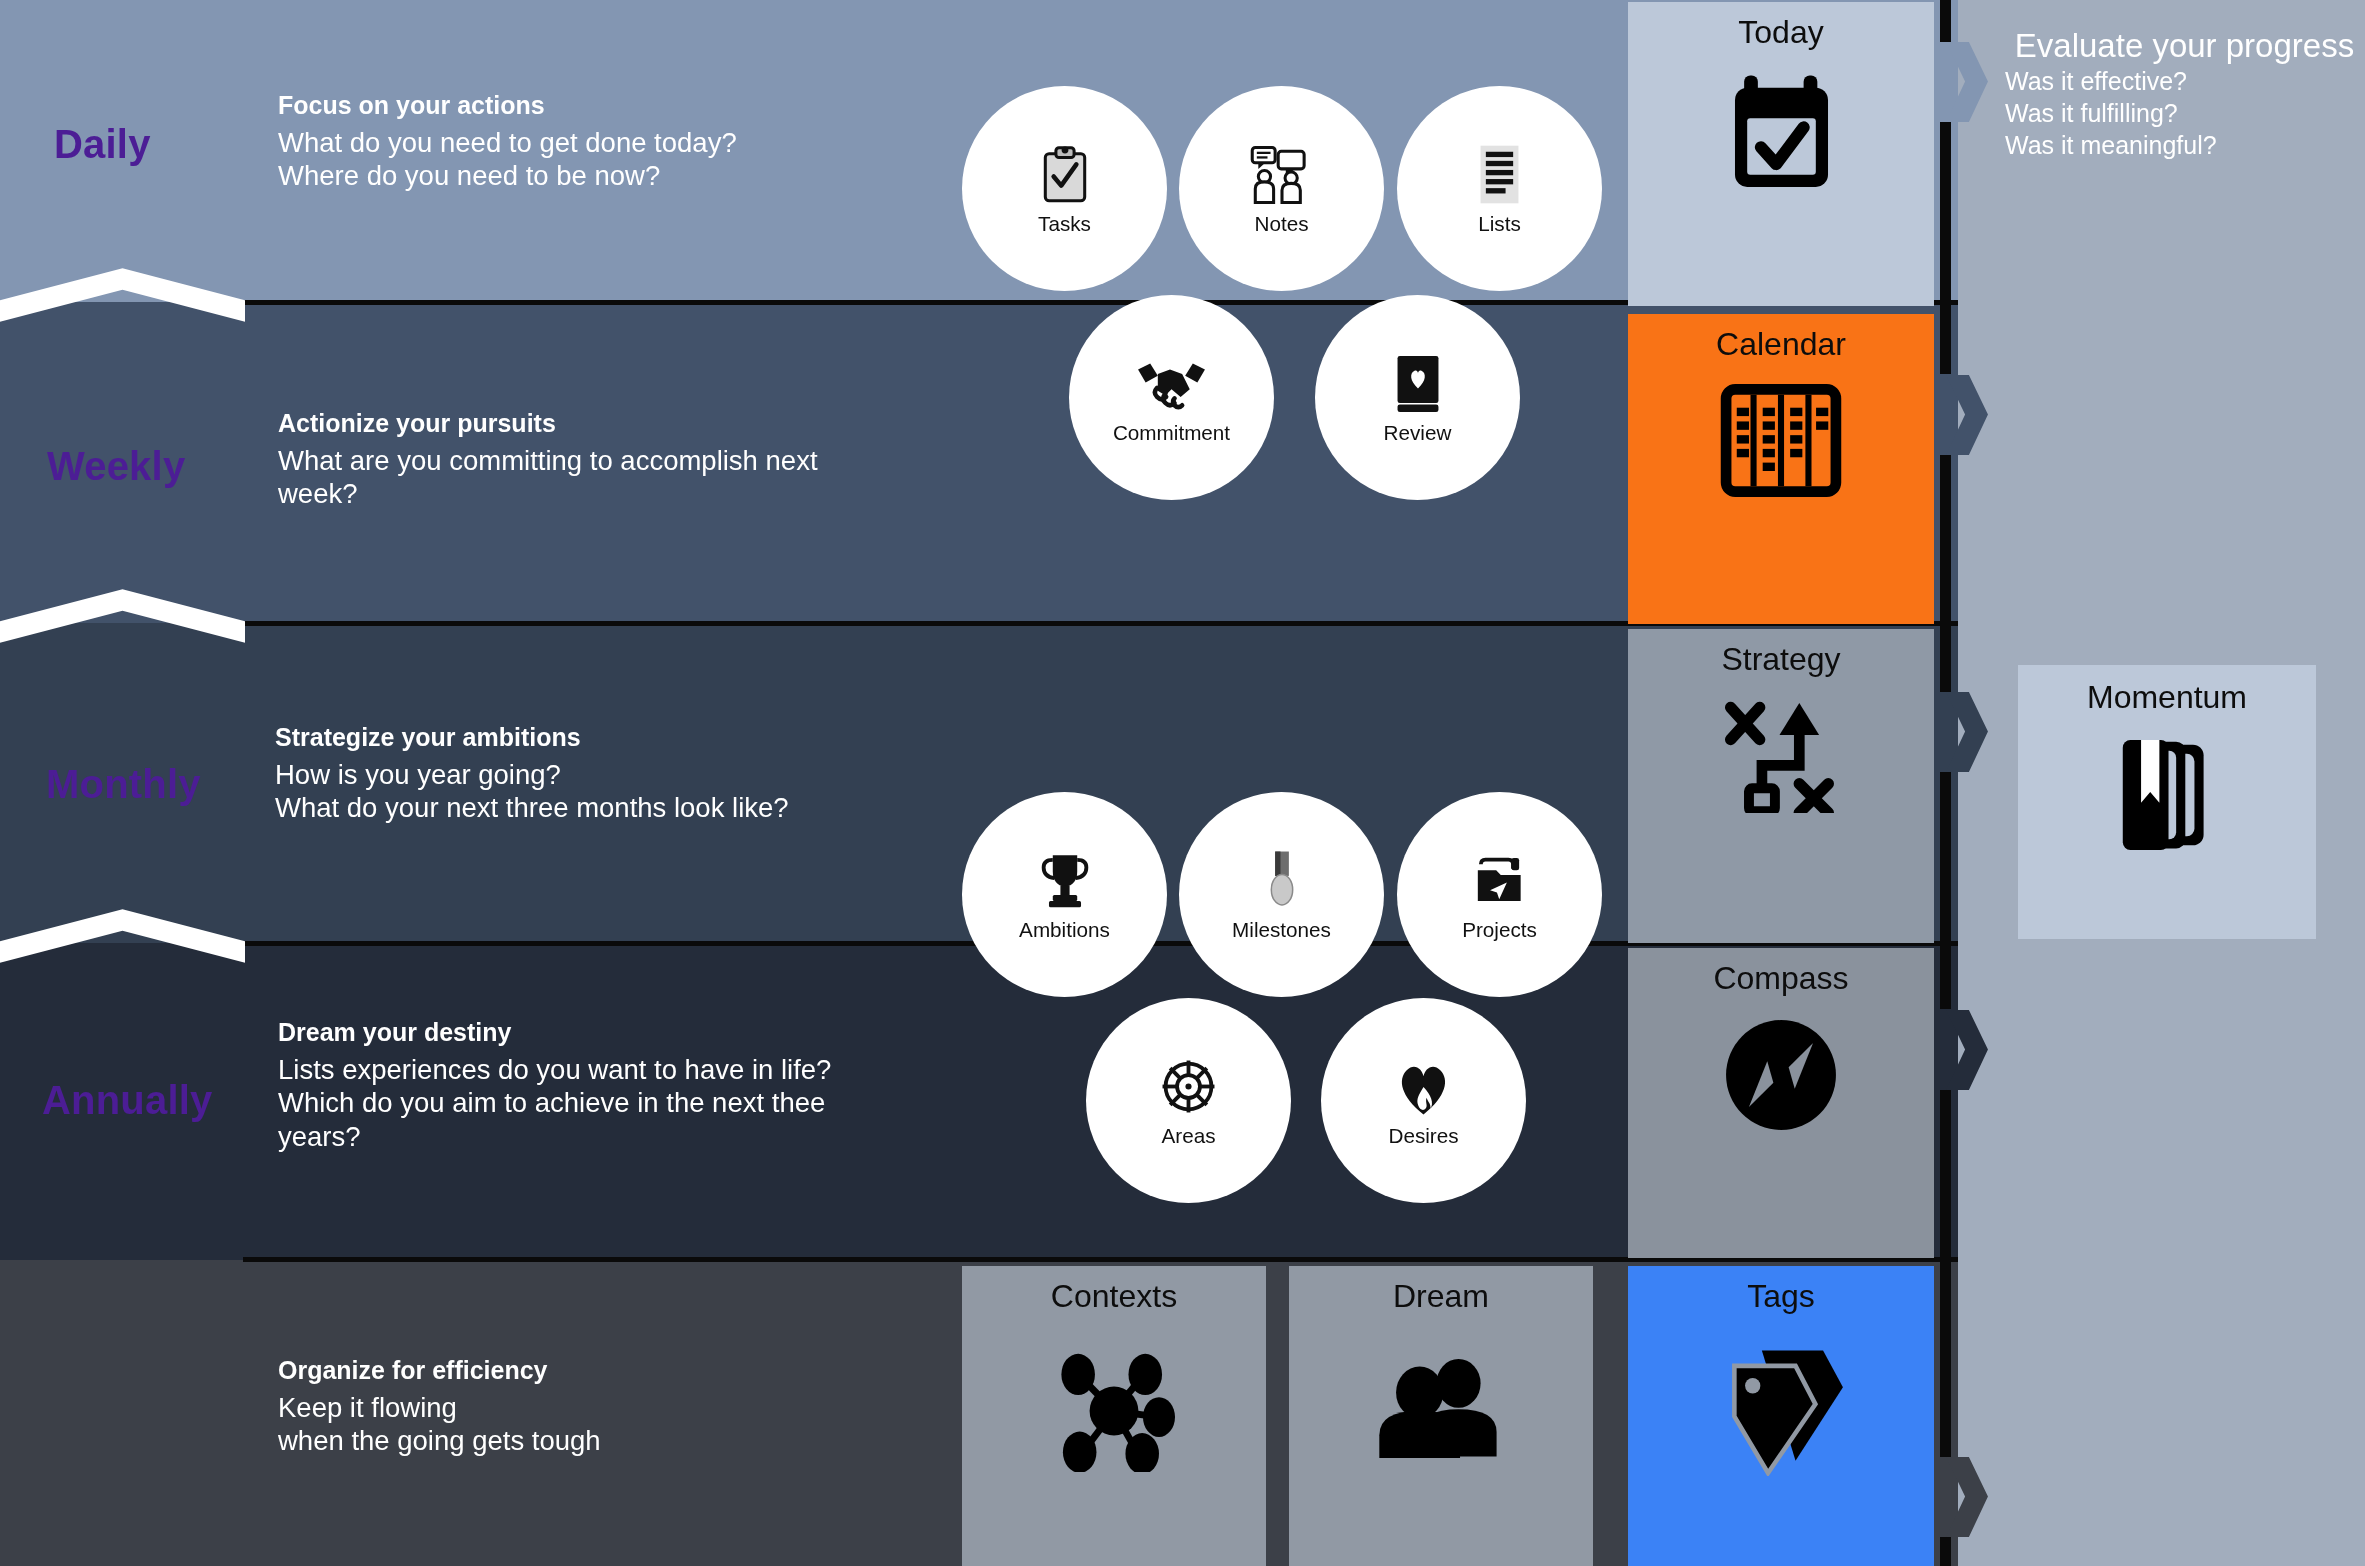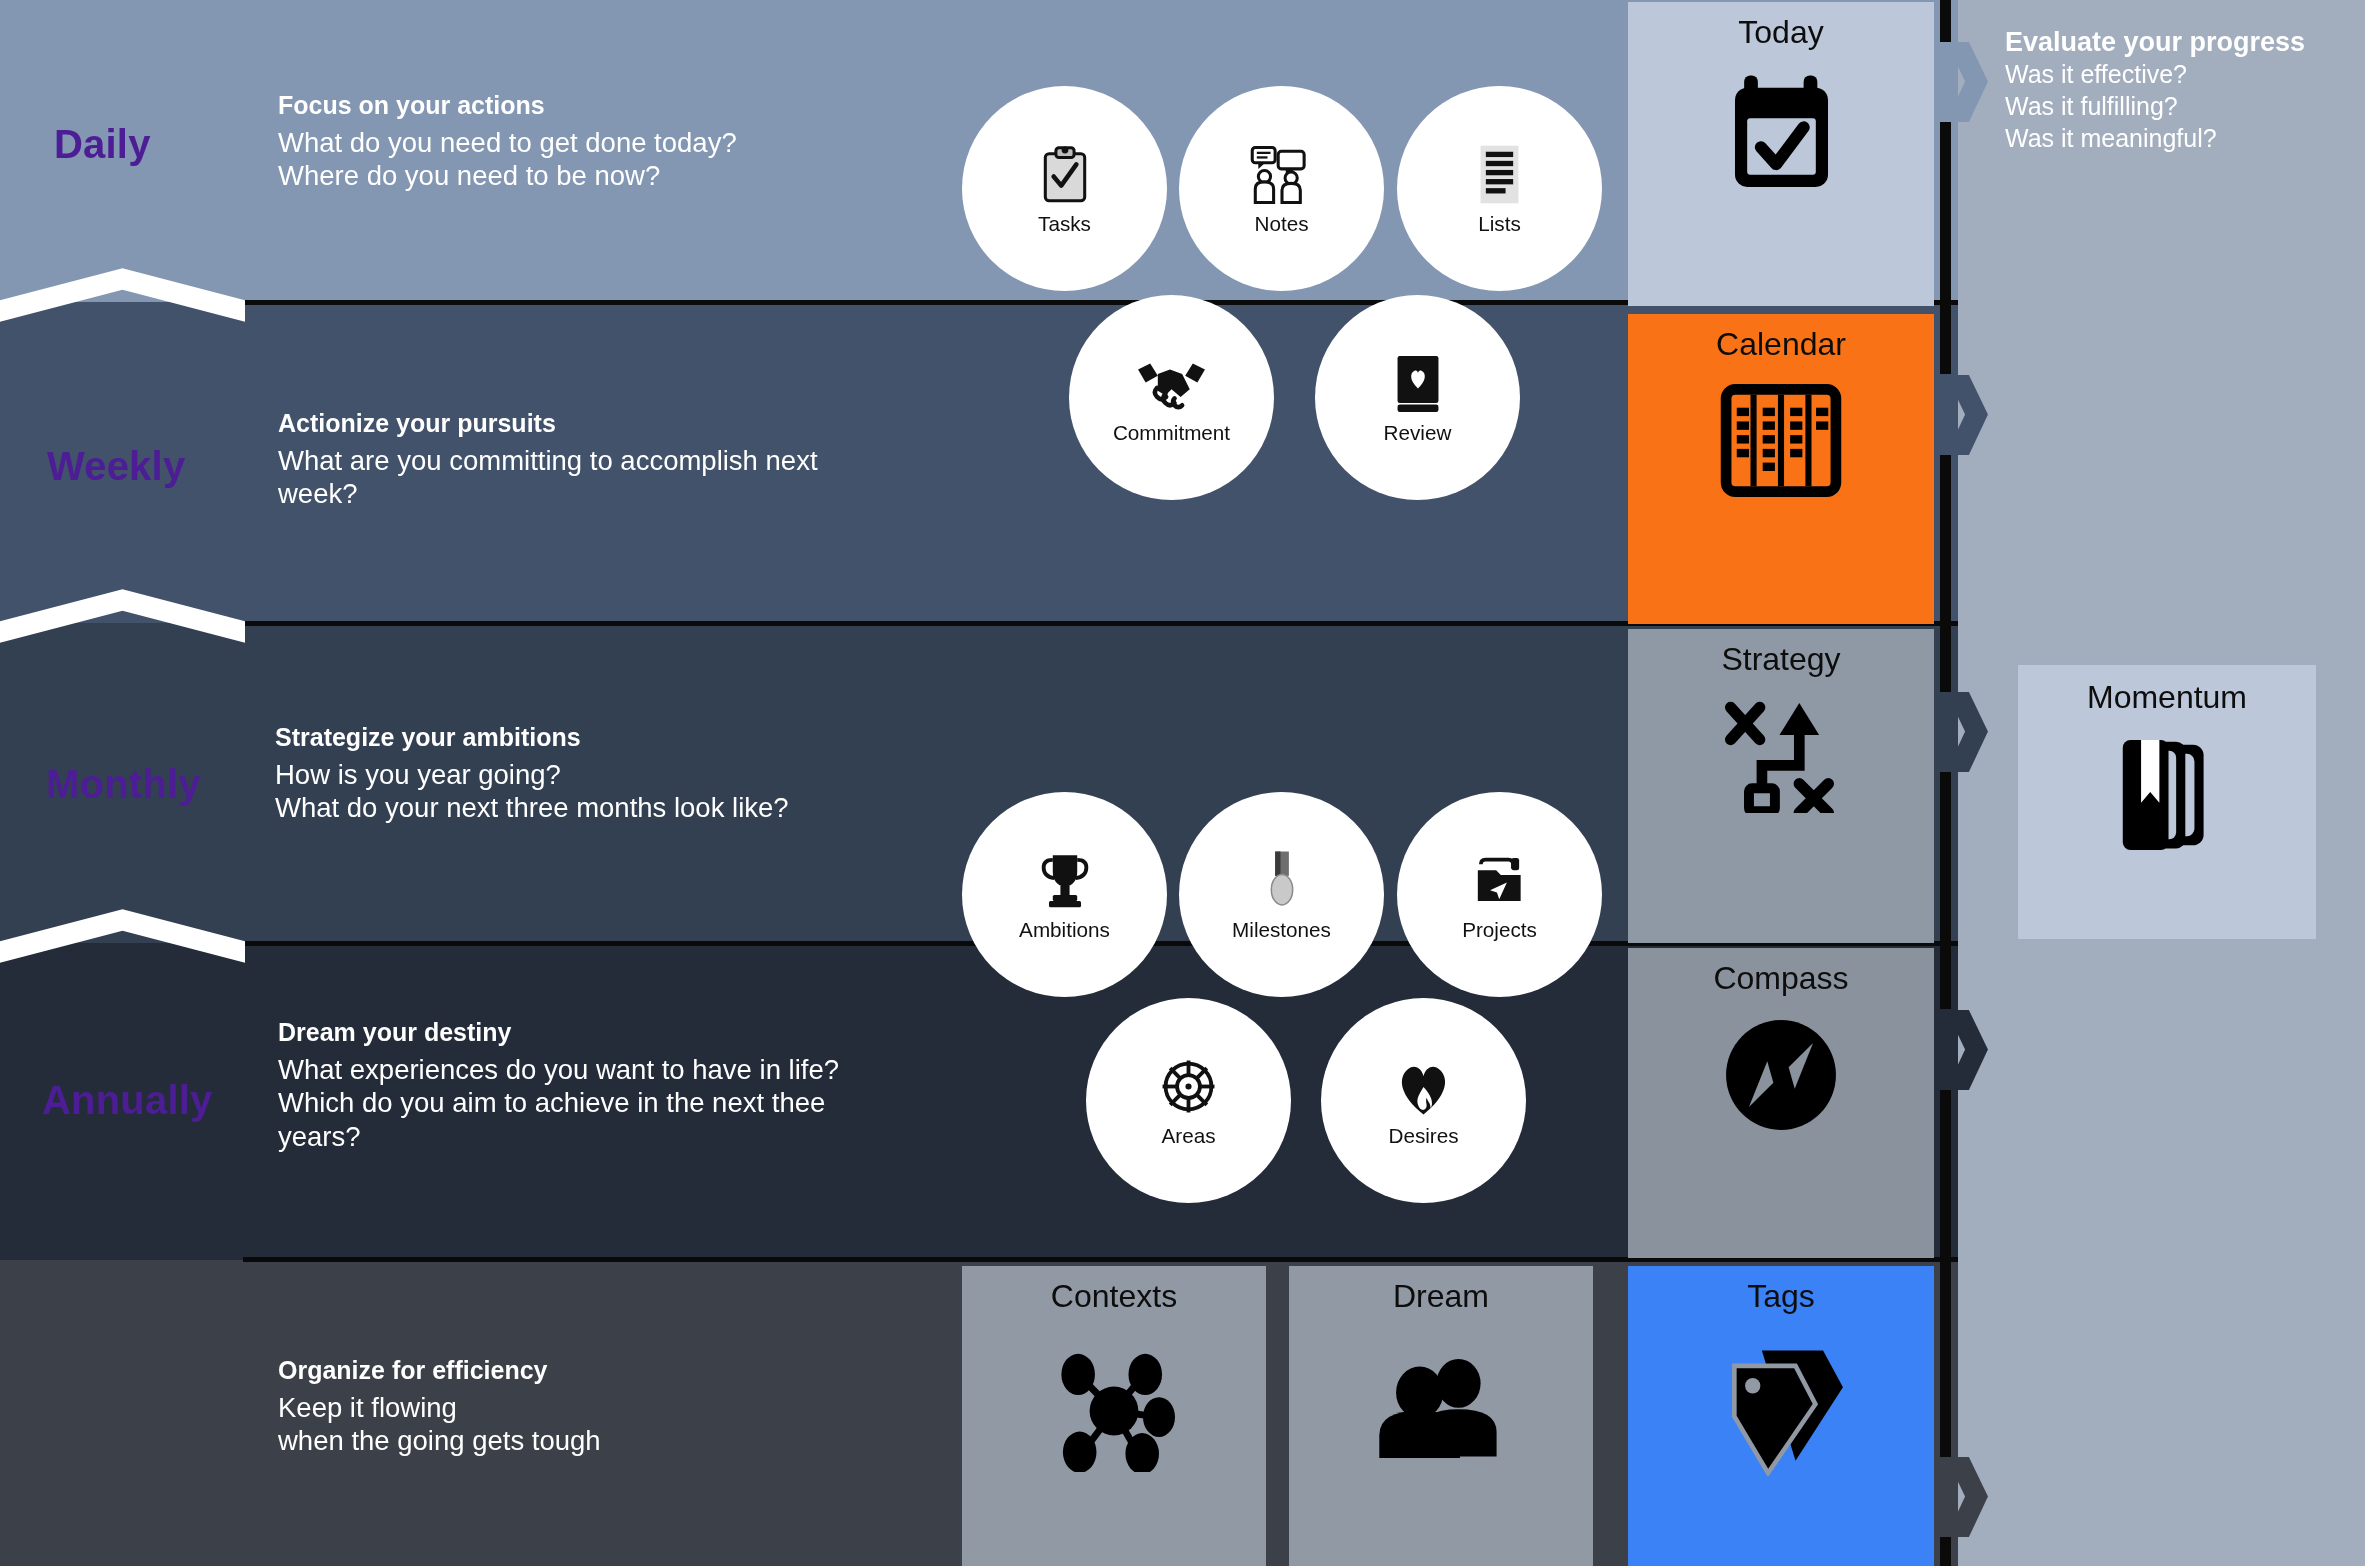--- a/index.html
+++ b/index.html
@@ -52,21 +52,21 @@
   #tile-compass {left:1628px;top:948px;width:306px;height:310px;background:#8a929d;}
 
   
   #tile-contexts{left:962px;top:1266px;width:304px;height:301px;background:#9199a4;}
   #tile-people  {left:1289px;top:1266px;width:304px;height:301px;background:#9199a4;}
   #tile-tags    {left:1628px;top:1266px;width:306px;height:354px;background:#3b82f6;}
 
   
   #right-panel{position:absolute;left:1958px;top:0;width:408px;height:1566px;background:#a2adbd;}
   #eval{position:absolute;left:2005px;top:27px;width:359px;color:#ffffff;}
-  #eval .hd{font-weight:bold;font-size:27px;display:block;line-height:1.15;}
+  #eval .hd{font-weight:normal;font-size:33px;display:block;line-height:1.15;text-align:center;}
   #eval .ln{font-size:25px;display:block;line-height:1.28;font-weight:400;}
 
   #tile-momentum{position:absolute;left:2018px;top:665px;width:298px;height:274px;
                  background:#bcc8d9;display:flex;flex-direction:column;align-items:center;}
   #tile-momentum .tcap{font-size:32px;color:#0d0d0d;margin-top:13.8px;}
   #tile-momentum .tico{margin-top:18.4px;}
 
   
   .rarrow{position:absolute;width:42px;height:80px;}
 
@@ -127,21 +127,21 @@
   </div>
 
   <div class="rowcopy" style="left:275px;top:725px;width:688px;">
     <span class="hd">Strategize your ambitions</span>
     <span class="ln">How is you year going?</span>
     <span class="ln">What do your next three months look like?</span>
   </div>
 
   <div class="rowcopy" style="left:278px;top:1020px;width:688px;">
     <span class="hd">Dream your destiny</span>
-    <span class="ln">What experiences do you want to have in life?</span>
+    <span class="ln">Lists experiences do you want to have in life?</span>
     <span class="ln">Which do you aim to achieve in the next thee</span>
     <span class="ln">years?</span>
   </div>
 
   <div class="rowcopy" style="left:278px;top:1358px;width:688px;">
     <span class="hd">Organize for efficiency</span>
     <span class="ln">Keep it flowing</span>
     <span class="ln">when the going gets tough</span>
   </div>
 

